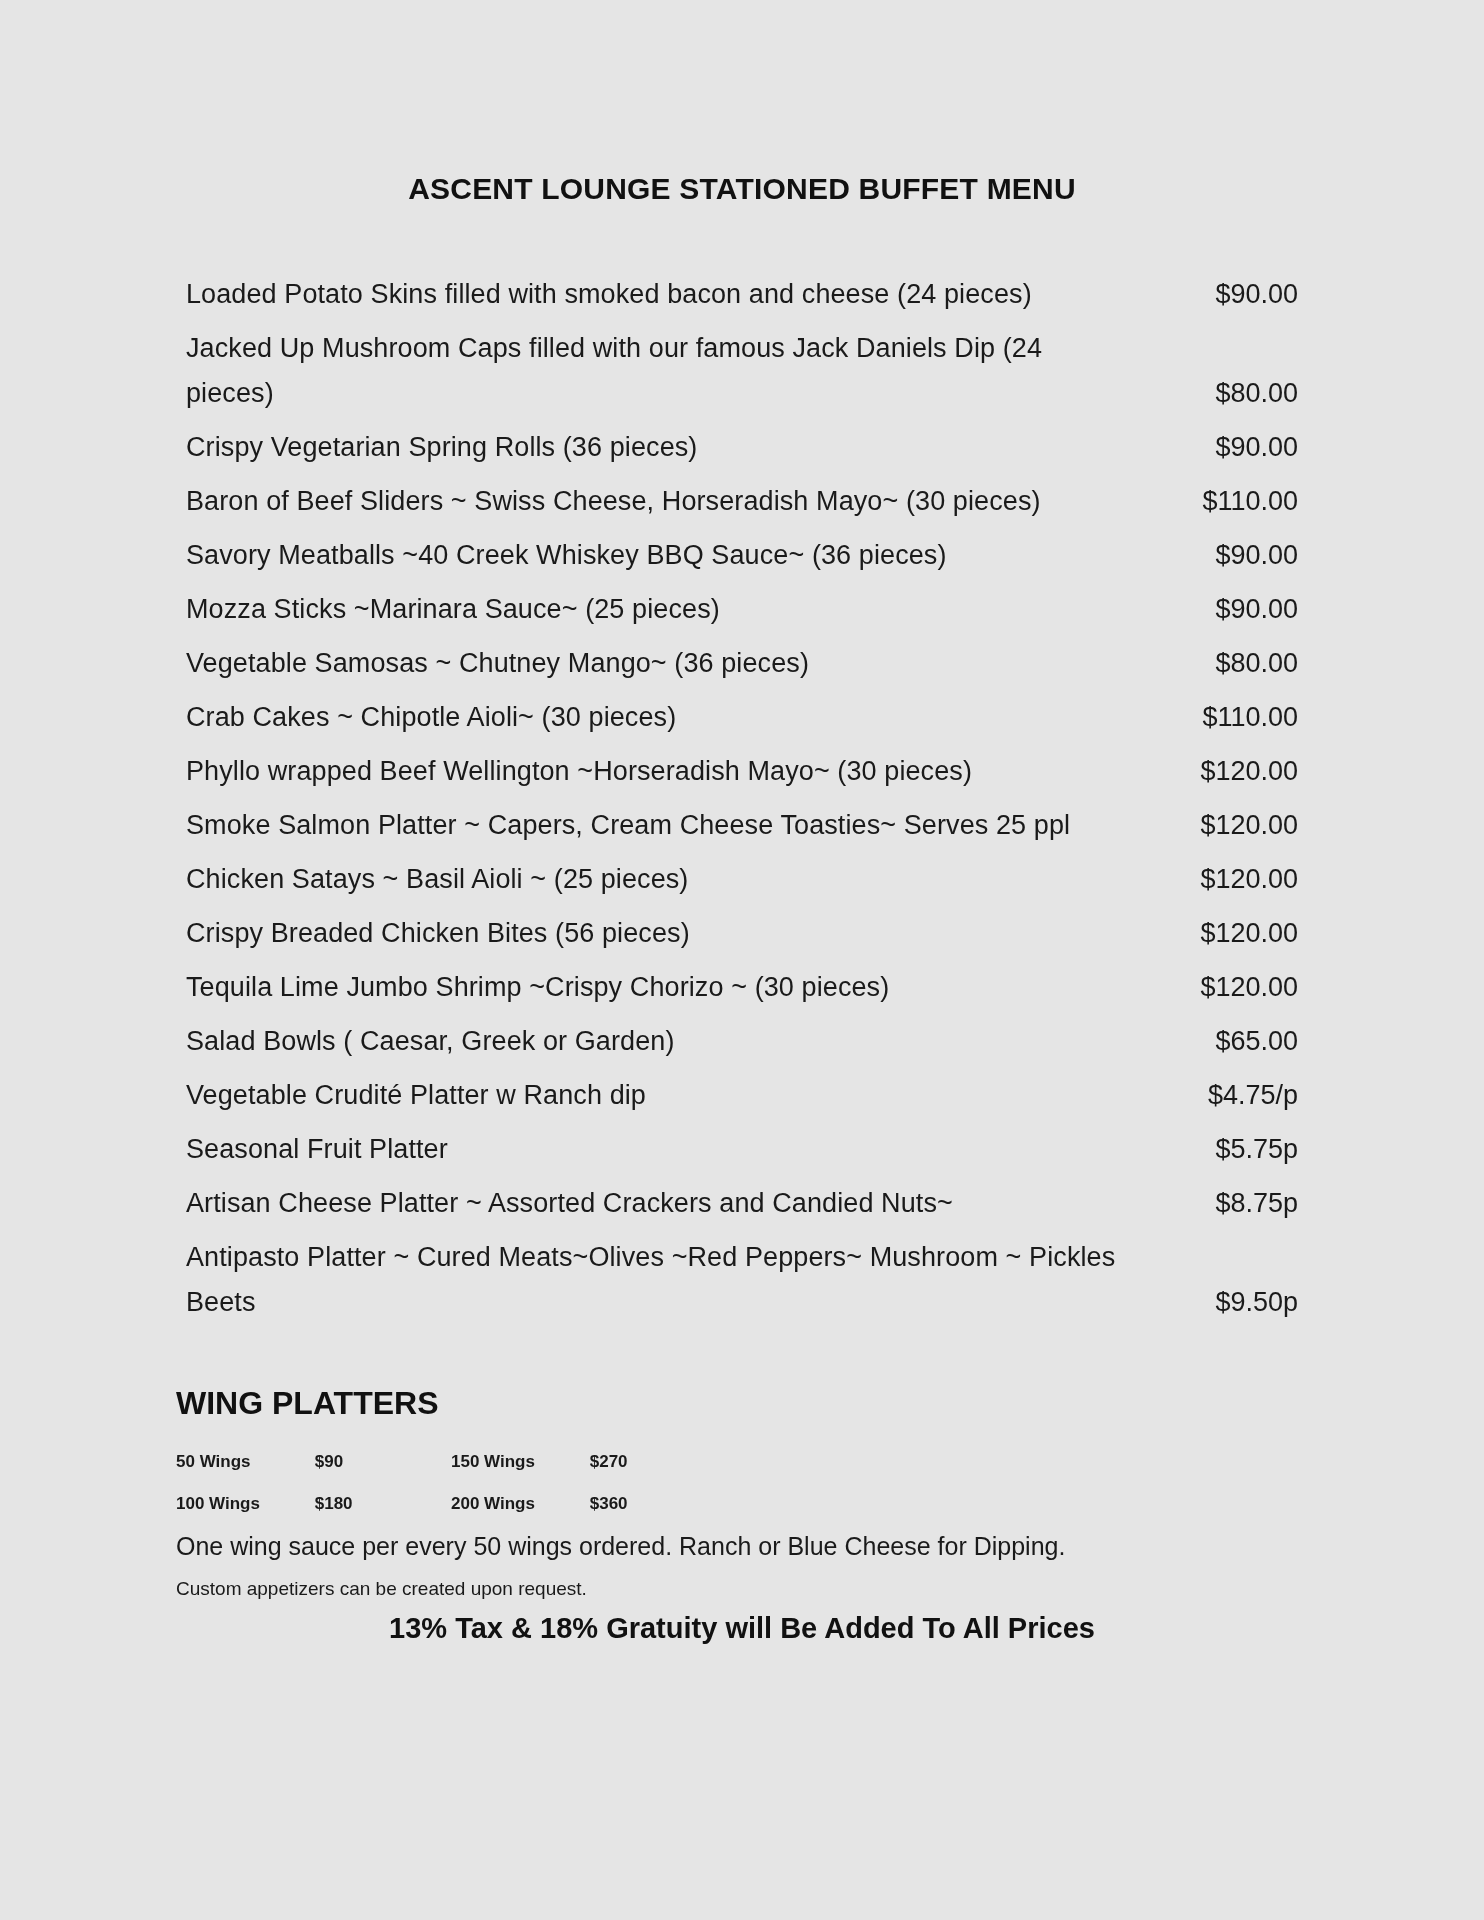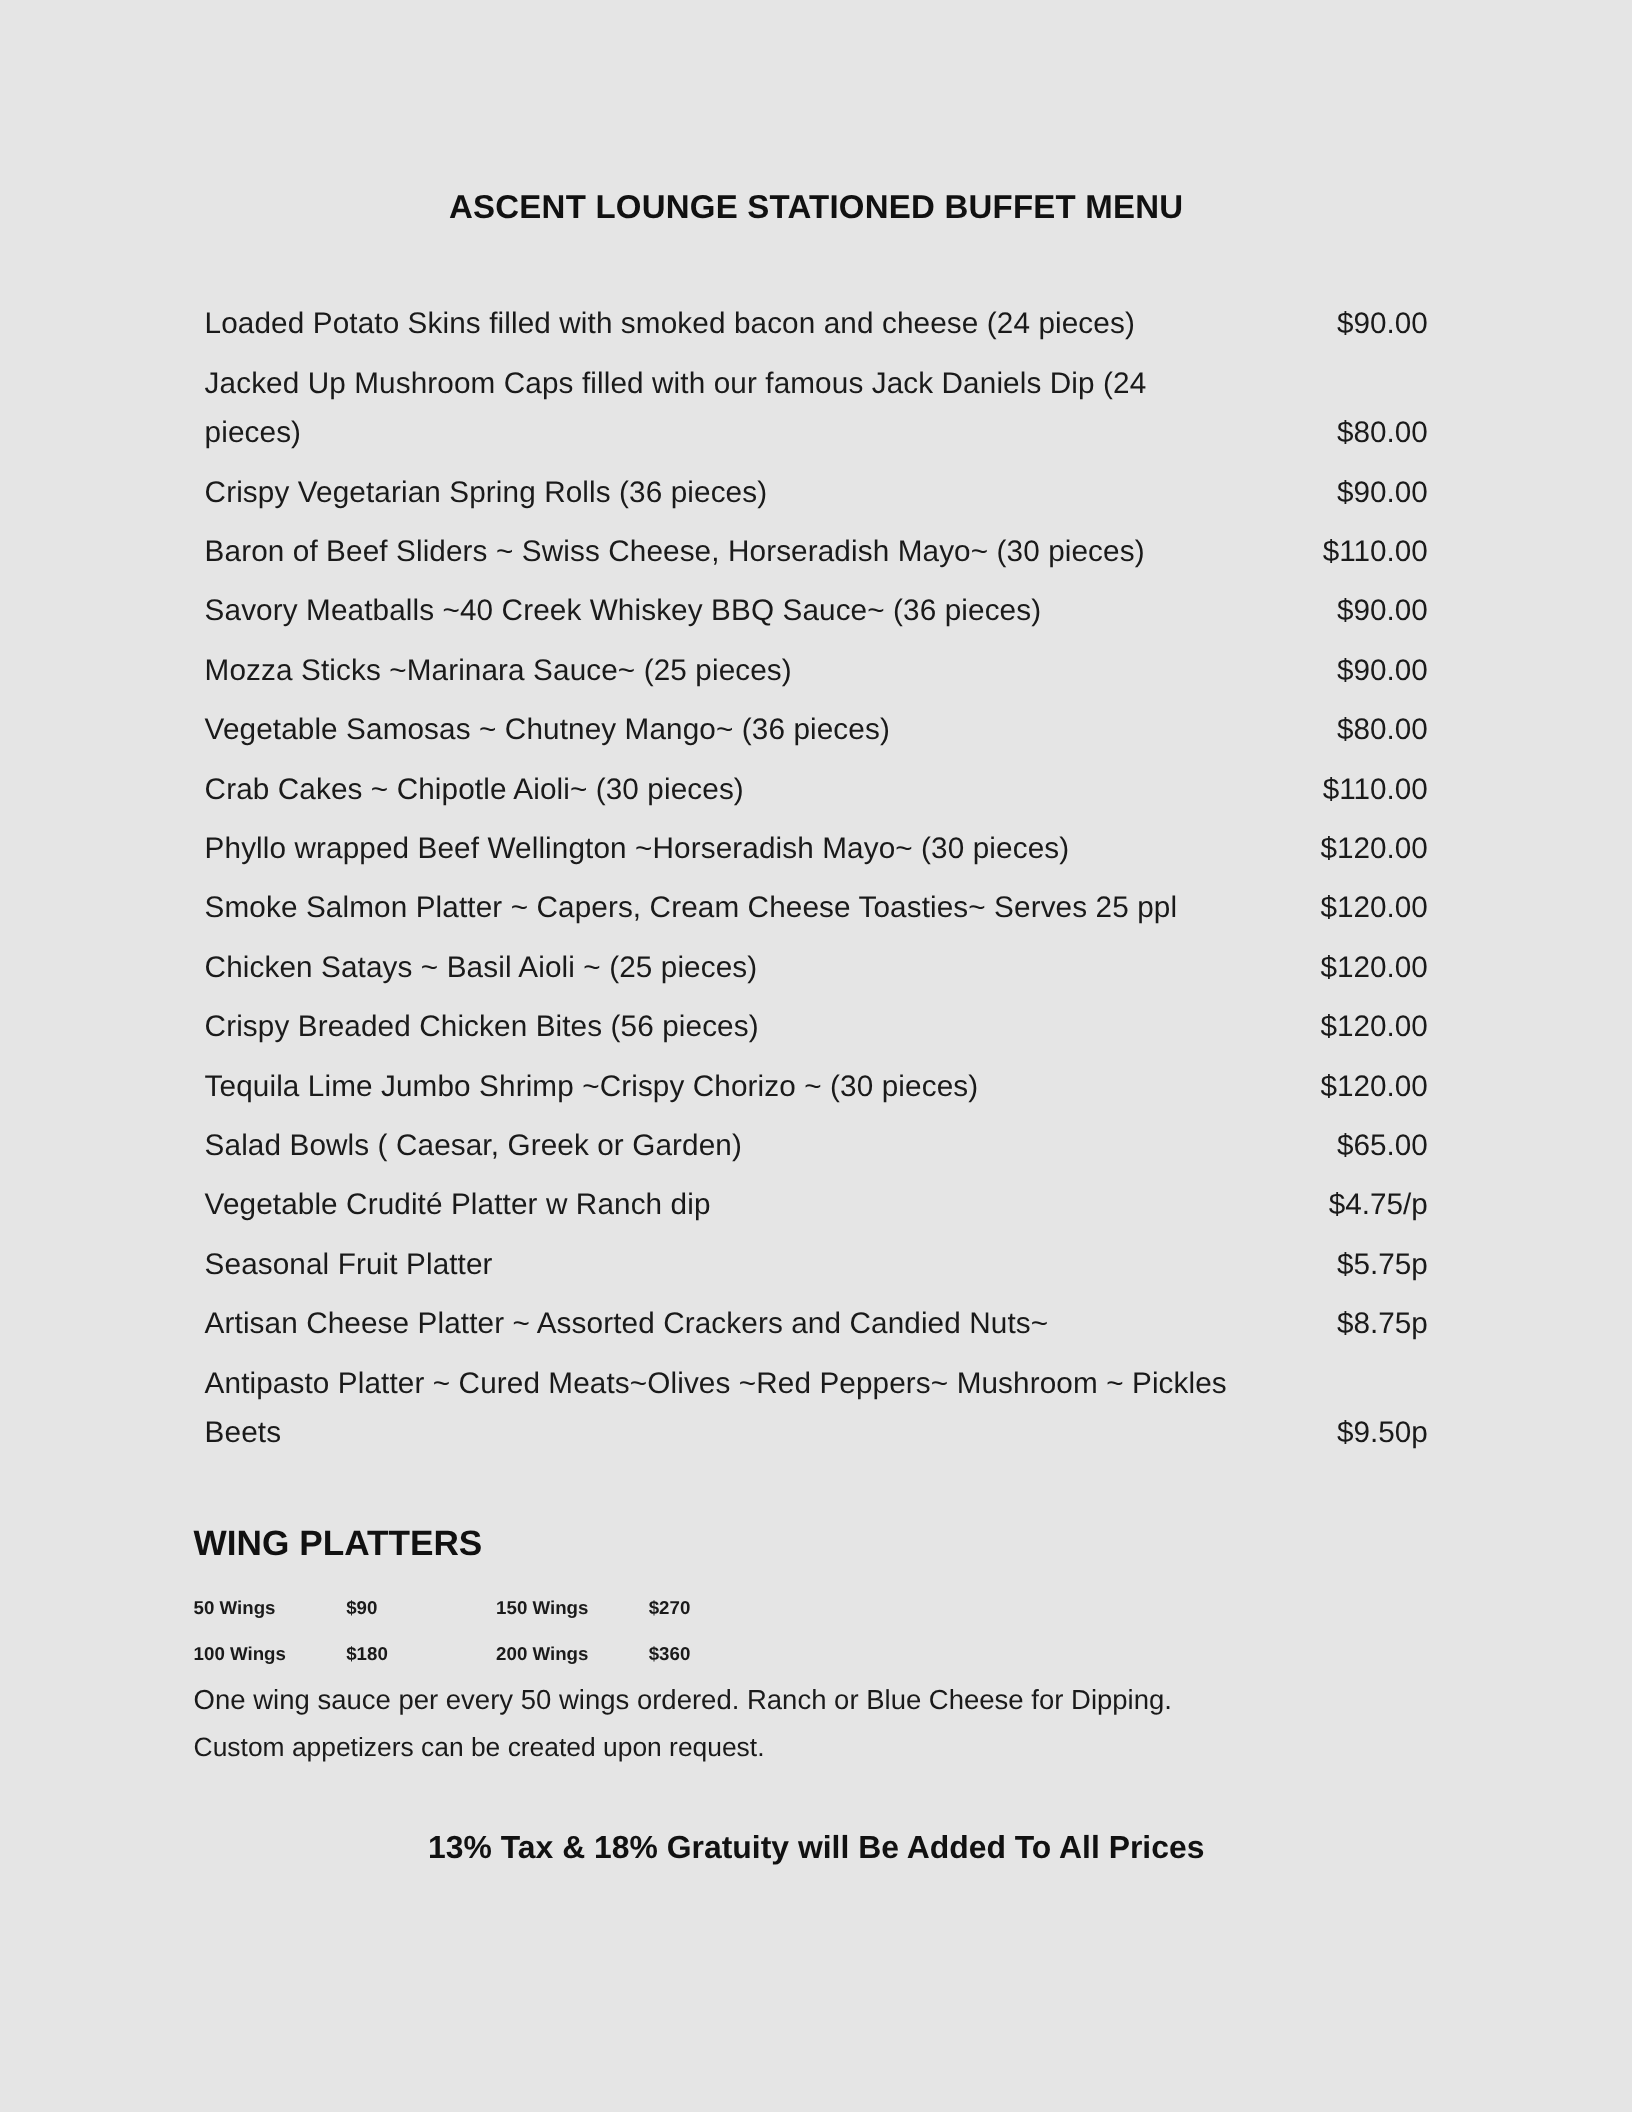--- a/index.html
+++ b/index.html
@@ -68,30 +68,29 @@
   .wing-option { white-space: nowrap; }
   .wing-label {
     display: inline-block;
     min-width: 134px;
   }
   .wing-note {
     font-size: 25px;
     line-height: 42px;
   }
   .custom-note {
-    font-size: 24px;
+    font-size: 19px;
     line-height: 44px;
   }
   .footer-note {
     font-size: 29px;
     font-weight: bold;
     line-height: 34px;
     text-align: center;
     color: #111111;
-    margin-top: 52px;
   }
 </style>
 </head>
 <body>
 
 <div class="page">
 
   <h1 class="doc-title">ASCENT LOUNGE STATIONED BUFFET MENU</h1>
 
   <div class="menu-list">

